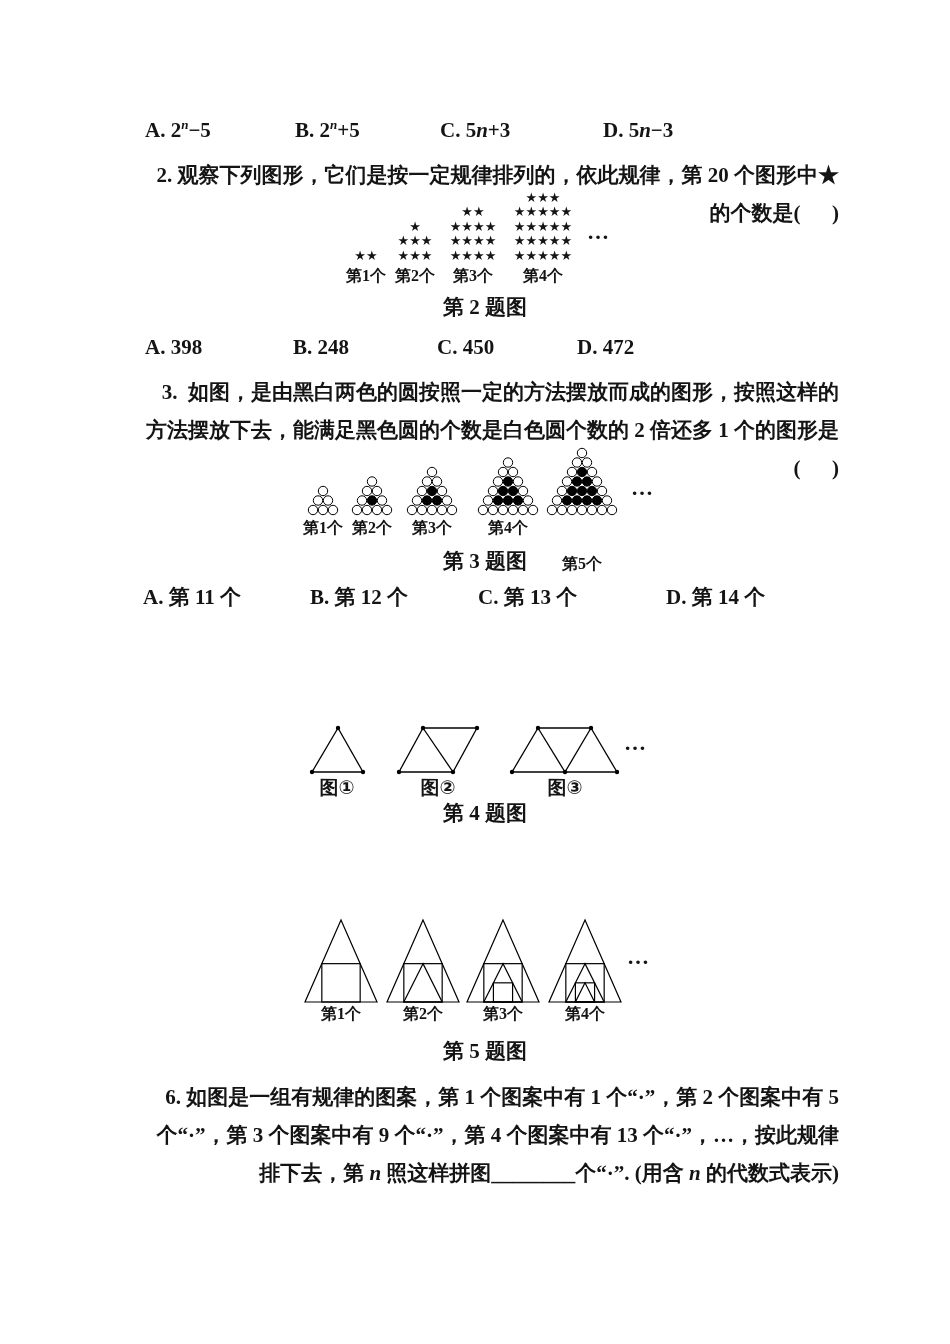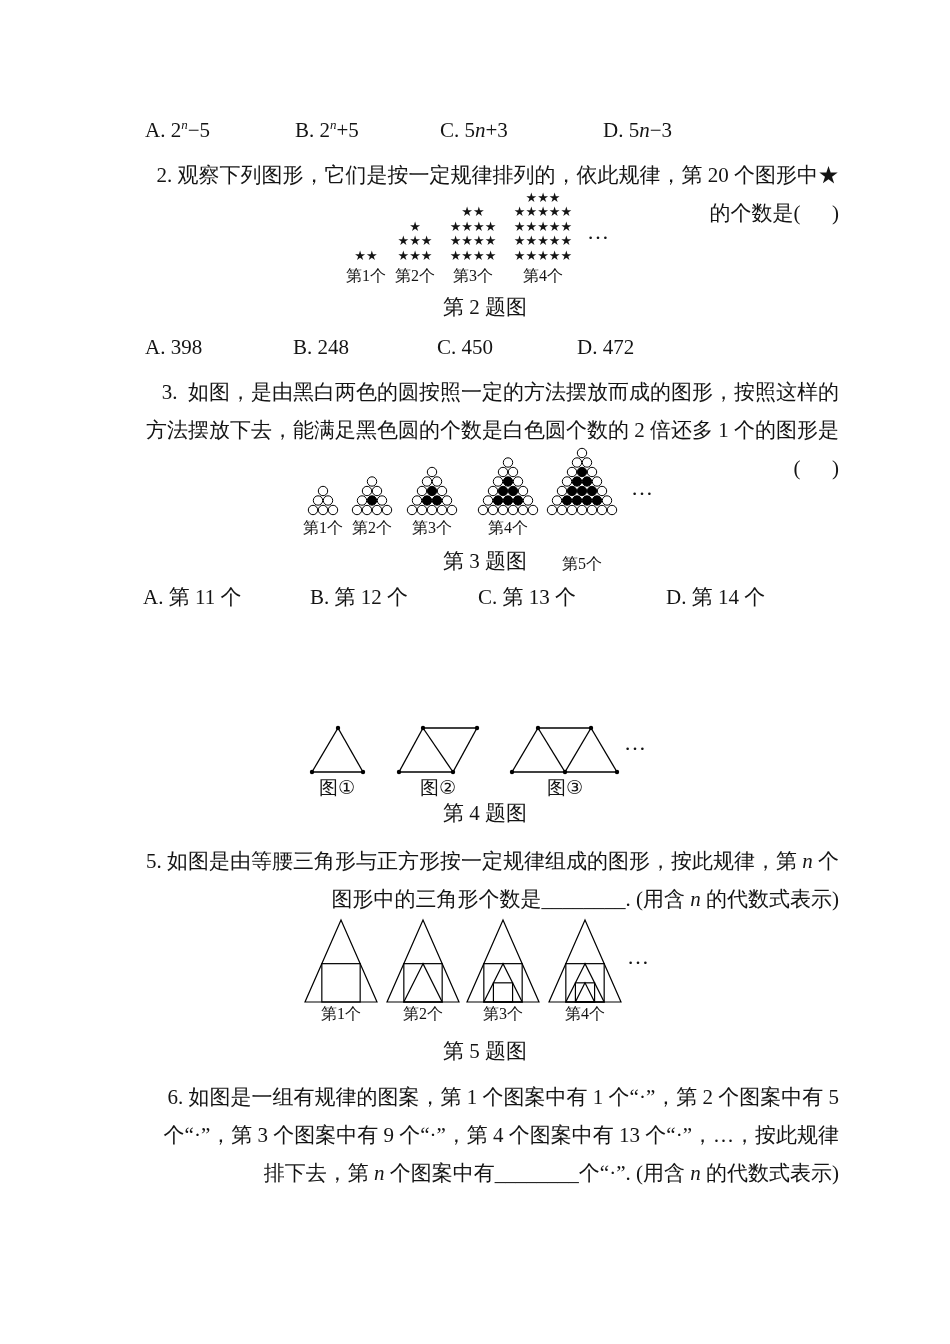--- a/index.html
+++ b/index.html
@@ -1,19 +1,20 @@
 <!DOCTYPE html>
 <html><head>
 <meta charset="utf-8">
 <style>
   html,body{margin:0;padding:0;background:#e8e8e8;}
   #page{
     position:relative;width:950px;height:1344px;margin:0 auto;background:#ffffff;
     font-family:"Liberation Serif","DejaVu Serif",serif;font-size:21px;color:#141414;
     overflow:hidden;
+    font-weight:bold;
   }
   .opt{position:absolute;white-space:pre;line-height:26px;}
   .textblock{position:absolute;left:145px;width:694px;line-height:38px;text-align:right;white-space:pre-wrap;}
   .caption{position:absolute;left:10px;width:950px;text-align:center;line-height:24px;}
   sup{font-size:13px;font-style:italic;line-height:0;}
   .var{font-style:italic;}
   .blank{letter-spacing:0;}
   .ellipsis{position:absolute;font-size:22px;letter-spacing:1px;line-height:20px;}
   
   #fig2-groups{position:absolute;left:0;top:194px;width:950px;height:92px;}
@@ -205,21 +206,20 @@
       <circle cx="291" cy="6" r="2.2" fill="#000"></circle>
     </svg>
   <div id="fig4-labels">
       <span class="figlabel-abs" style="left: 337px; top: 777px; font-size: 19px; font-family: &quot;DejaVu Sans&quot;, &quot;Liberation Serif&quot;, sans-serif;">图①</span>
       <span class="figlabel-abs" style="left: 438px; top: 777px; font-size: 19px; font-family: &quot;DejaVu Sans&quot;, &quot;Liberation Serif&quot;, sans-serif;">图②</span>
       <span class="figlabel-abs" style="left: 565px; top: 777px; font-size: 19px; font-family: &quot;DejaVu Sans&quot;, &quot;Liberation Serif&quot;, sans-serif;">图③</span>
     </div>
   <span class="ellipsis" style="left:624px;top:733px">…</span>
   <div class="caption" style="top:801px">第 4 题图</div>
 
-  <div class="textblock" style="top:842px"><span>5. 如图是由等腰三角形与正方形按一定规律组成的图形，按此规律，第 </span><span class="var">n</span><span> 个图形中的三角形个数是</span><span class="blank">________</span><span>. (用含 </span><span class="var">n</span><span> 的代数式表示)</span></div>
 
   <svg class="figsvg" id="fig5-svg" style="left:300px;top:918px" width="330" height="88" viewBox="0 0 330 88">
       <polygon points="41,2 5,84 77,84" stroke="#000" stroke-width="1.2" fill="none"></polygon>
       <rect x="21.83116883116883" y="45.66233766233766" width="38.33766233766234" height="38.33766233766234" stroke="#000" stroke-width="1.2" fill="none"></rect>
       <polygon points="123,2 87,84 159,84" stroke="#000" stroke-width="1.2" fill="none"></polygon>
       <rect x="103.83116883116884" y="45.66233766233766" width="38.33766233766234" height="38.33766233766234" stroke="#000" stroke-width="1.2" fill="none"></rect>
       <polygon points="123,45.66233766233766 103.83116883116884,84 142.16883116883116,84" stroke="#000" stroke-width="1.2" fill="none"></polygon>
       <polygon points="203,2 167,84 239,84" stroke="#000" stroke-width="1.2" fill="none"></polygon>
       <rect x="183.83116883116884" y="45.66233766233766" width="38.33766233766234" height="38.33766233766234" stroke="#000" stroke-width="1.2" fill="none"></rect>
       <polygon points="203,45.66233766233766 183.83116883116884,84 222.16883116883116,84" stroke="#000" stroke-width="1.2" fill="none"></polygon>
@@ -232,15 +232,15 @@
     </svg>
   <div id="fig5-labels">
       <span class="figlabel-abs" style="left: 341px; top: 1004px;">第1个</span>
       <span class="figlabel-abs" style="left: 423px; top: 1004px;">第2个</span>
       <span class="figlabel-abs" style="left: 503px; top: 1004px;">第3个</span>
       <span class="figlabel-abs" style="left: 585px; top: 1004px;">第4个</span>
     </div>
   <span class="ellipsis" style="left:627px;top:947px">…</span>
   <div class="caption" style="top:1039px">第 5 题图</div>
 
-  <div class="textblock" style="top:1078px"><span>6. 如图是一组有规律的图案，第 1 个图案中有 1 个“·”，第 2 个图案中有 5 个“·”，第 3 个图案中有 9 个“·”，第 4 个图案中有 13 个“·”，…，按此规律排下去，第 </span><span class="var">n</span><span> 个图案中有</span><span class="blank">________</span><span>个“·”. (用含 </span><span class="var">n</span><span> 的代数式表示)</span></div>
+  <div class="textblock" style="top:1078px"><span>6. 如图是一组有规律的图案，第 1 个图案中有 1 个“·”，第 2 个图案中有 5 个“·”，第 3 个图案中有 9 个“·”，第 4 个图案中有 13 个“·”，…，按此规律排下去，第 </span><span class="var">n</span><span> 照这样拼图</span><span class="blank">________</span><span>个“·”. (用含 </span><span class="var">n</span><span> 的代数式表示)</span></div>
 
 </div>
 
 </body></html>

